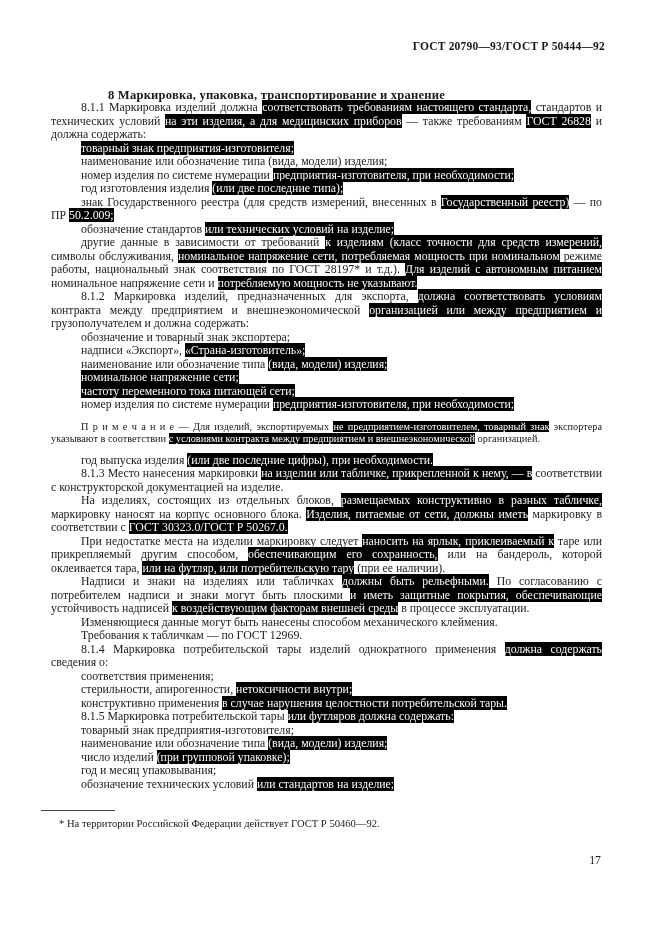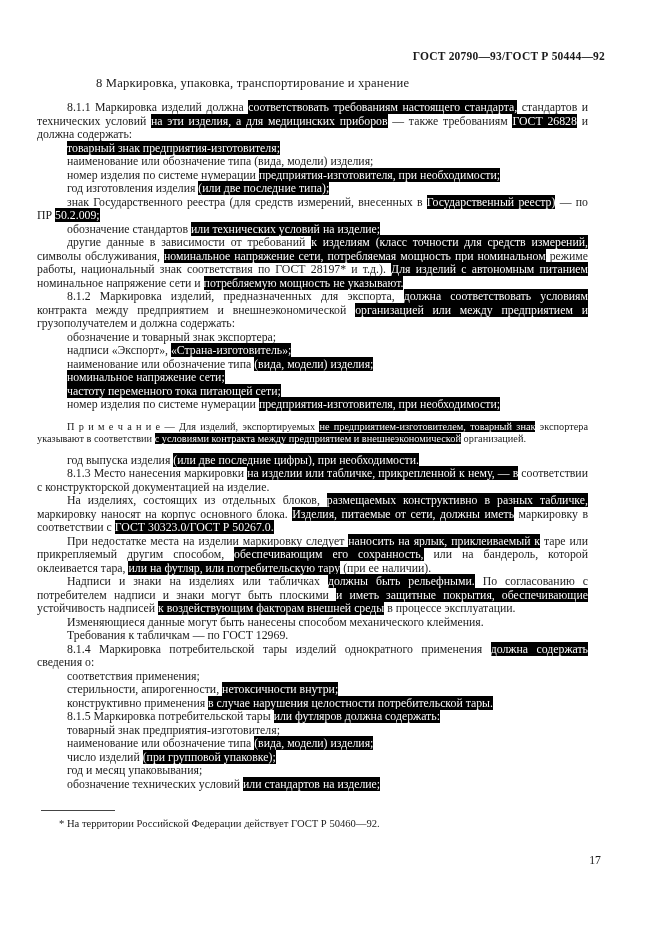--- a/index.html
+++ b/index.html
@@ -13,30 +13,30 @@
     position:relative;
     width:661px;height:936px;
     margin:0 auto;
     background:var(--paper);
     color:var(--ink);
     font-family:"Liberation Serif", serif;
     box-shadow:0 0 4px rgba(0,0,0,.25);
     overflow:hidden;
   }
   .running-header{
-    position:absolute;top:50px;right:56px;
+    position:absolute;top:40px;right:56px;
     font-size:11.5px;font-weight:bold;letter-spacing:.2px;
     white-space:nowrap;
   }
   .section-title{
-    position:absolute;top:72px;left:92px;margin:4px;
-    font-size:12.6px;font-weight:normal;letter-spacing:.2px;
+    position:absolute;top:72px;left:92px;margin:16px;
+    font-size:12.6px;font-weight:bold;letter-spacing:.2px;
   }
   .doc-body{
-    position:absolute;top:101px;left:37px;width:551px;
+    position:absolute;top:101px;left:51px;width:551px;
     font-size:11.8px;line-height:13.5px;
     text-align:justify;
   }
   .para{margin:0;text-indent:30px;}
   .para.note{
     font-size:10.3px;line-height:12.1px;
     margin:9px 0 9px 0;
   }
   .hl{
     background:var(--hl-bg);

